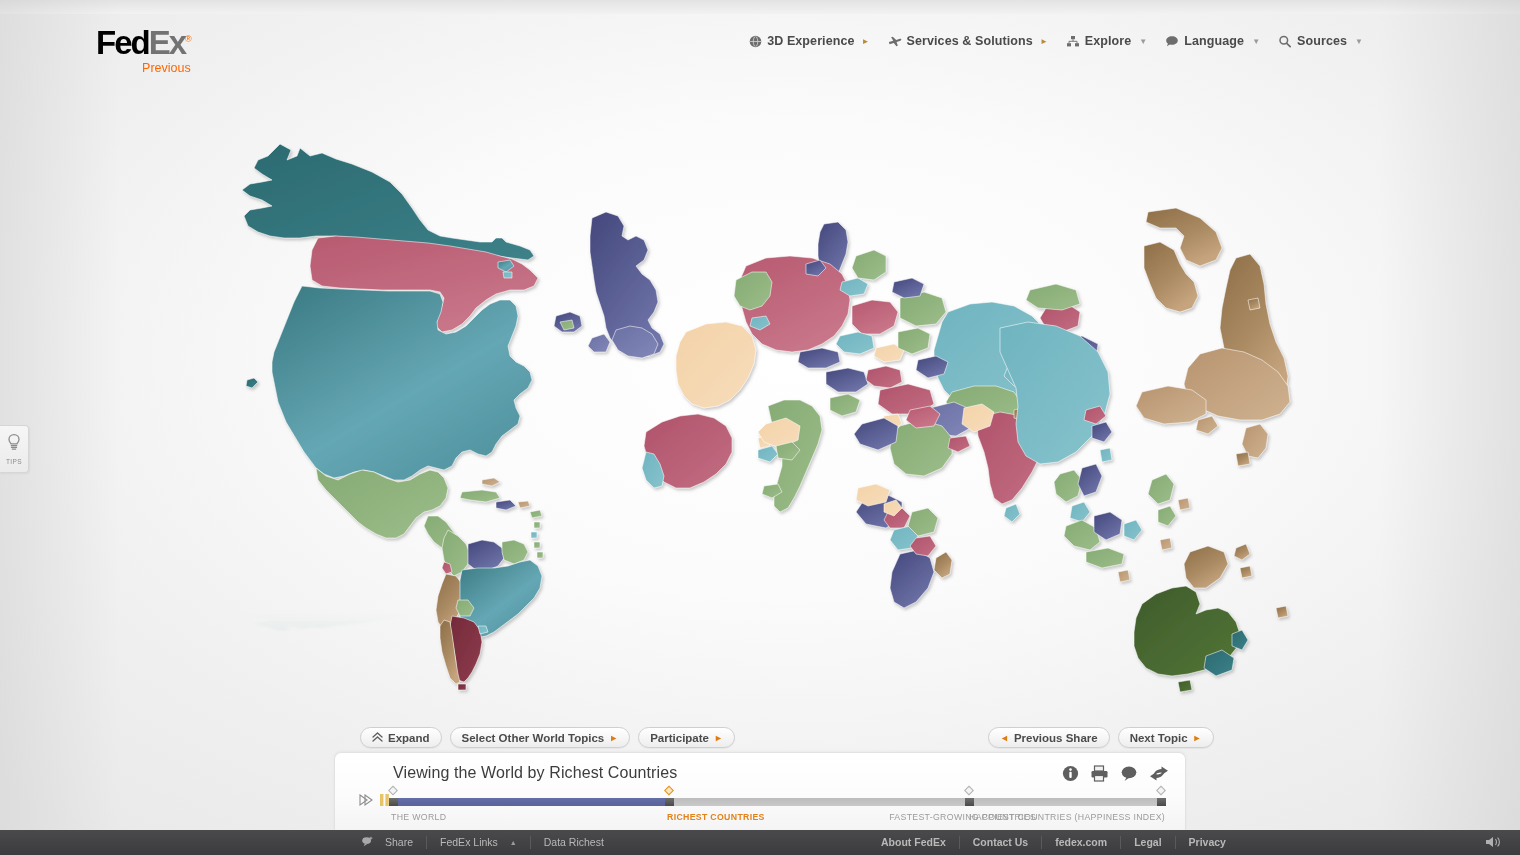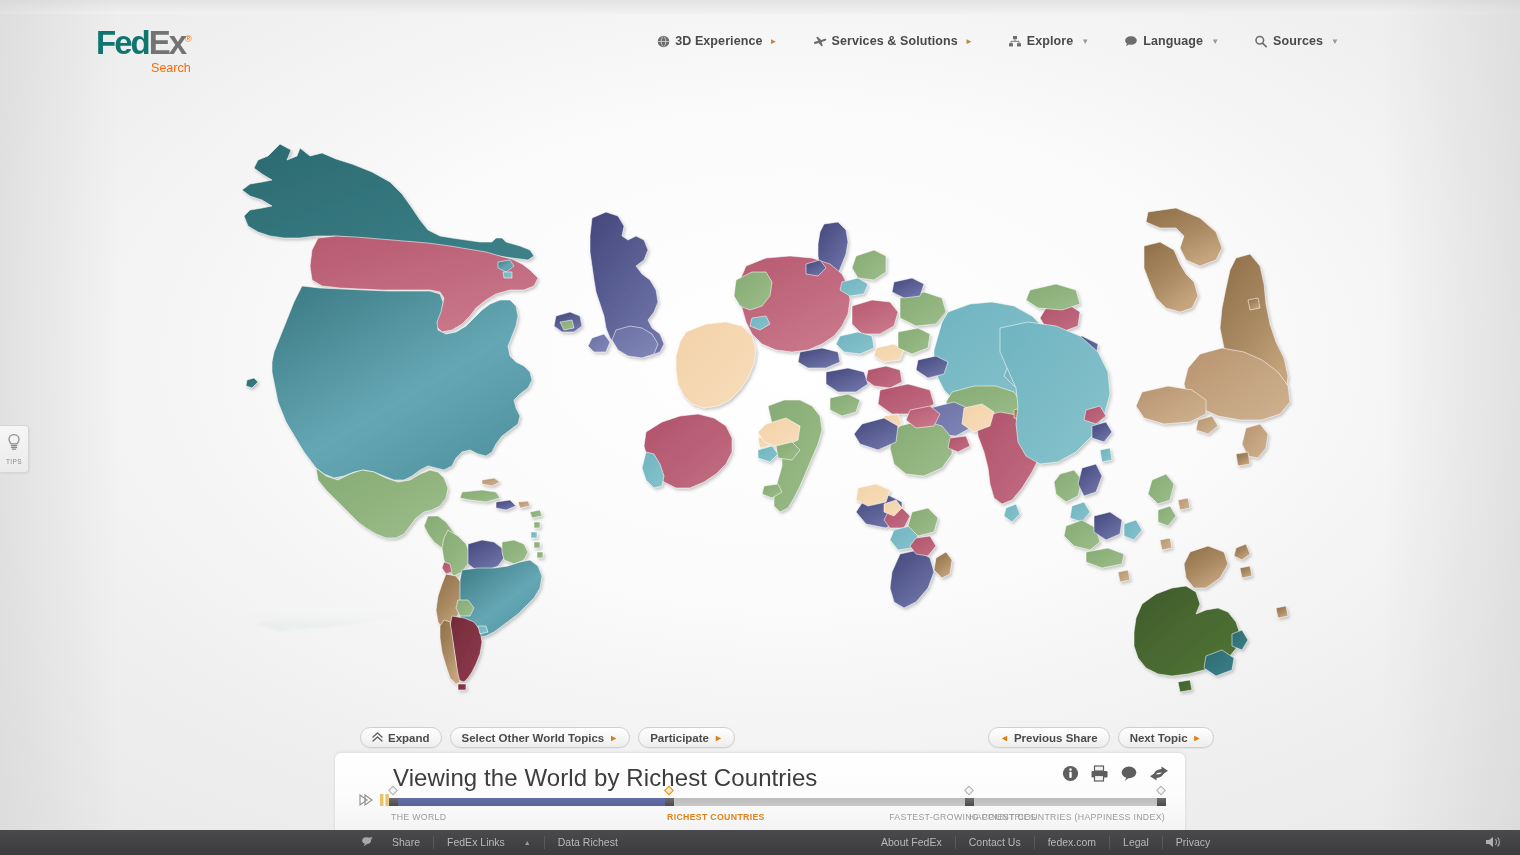--- a/index.html
+++ b/index.html
@@ -48,37 +48,37 @@
     line-height: 1;
     user-select: none;
   }
   #logo .word {
     font-family: "Liberation Sans", sans-serif;
     font-weight: bold;
     font-size: 33px;
     letter-spacing: -2.0px;
     font-style: normal;
   }
-  #logo .fed { color: #0f766e; }
+  #logo .fed { color: #000000; }
   #logo .ex  { color: #737373; }
   #logo .reg { font-size: 9px; color:#ff6600; vertical-align: super; letter-spacing:0; font-weight:normal;}
   #logo .express {
     display:block;
     text-align: right;
     color: #ff6600;
     font-size: 12.5px;
     font-weight: normal;
     letter-spacing: 0px;
     margin-top: 3px;
     margin-right: 1px;
   }
 
   #topnav {
-    position: absolute; right: 172px; top: 31px;
-    display: flex; align-items: center; gap: 17px;
+    position: absolute; right: 148px; top: 31px;
+    display: flex; align-items: center; gap: 0px;
     font-size: 12.5px; font-weight: bold; color: #4a4a4a;
     white-space: nowrap;
   }
   .nav-item {
     display: flex; align-items: center; gap: 5px;
     padding: 3px 9px;
     cursor: default;
   }
   .nav-item .lbl { letter-spacing: .1px; }
   .nav-arrow-r { color: #b98a3a; font-size: 8px; margin-left:2px;}
@@ -144,21 +144,21 @@
   #bottom-panel {
     position: absolute; left: 334px; top: 752px; width: 852px; height: 78px;
     background: linear-gradient(180deg,#ffffff 0%, #fcfcfc 55%, #f4f4f4 100%);
     border: 1px solid #e2e2e2; border-bottom: none;
     border-radius: 7px 7px 0 0;
     z-index: 40;
     box-shadow: 0 -1px 3px rgba(0,0,0,.04);
   }
   #panel-title {
     position: absolute; left: 58px; top: 11px;
-    font-size: 24px; color: #3d3d3d; font-weight: normal; letter-spacing: .1px;
+    font-size: 16px; color: #3d3d3d; font-weight: normal; letter-spacing: .1px;
   }
   #panel-icons {
     position: absolute; right: 16px; top: 12px;
     display: flex; align-items: center; gap: 11px;
   }
   #panel-icons .picon { cursor: pointer; display:flex; align-items:center; justify-content:center; }
 
   
   #play-controls {
     position: absolute; left: 24px; top: 40px;
@@ -203,25 +203,25 @@
 
   
   #footer {
     position: absolute; left: 0; bottom: 0; width: 1520px; height: 25px;
     background: linear-gradient(180deg,#4a4a4c 0%, #434345 48%, #3c3c3e 100%);
     z-index: 50;
     display: flex; align-items: center;
     font-size: 10.5px; color: #b9b9b9;
   }
   #footer-left { position:absolute; left: 348px; display: flex; align-items: center; }
-  #footer-right { position:absolute; left: 868px; display: flex; align-items: center; }
+  #footer-right { position:absolute; left: 868px; display: flex; align-items: center; font-weight: bold; }
   .f-link {
     padding: 0 13px; cursor: pointer; white-space: nowrap;
     border-right: 1px solid #5a5a5c;
-    display:flex; align-items:center; gap:19px; height: 13px; line-height: 13px;
+    display:flex; align-items:center; gap:12px; height: 13px; line-height: 13px;
   }
   .f-link:last-child { border-right: none; }
   .f-caret { font-size: 7px; color: #9c9c9c; }
   #volume-icon { position: absolute; right: 16px; top: 5px; cursor: pointer; }
 </style>
 </head>
 <body>
 
 <div id="stage">
   <div class="edge-band-top"></div>
@@ -832,21 +832,21 @@
 
     </g>
   </svg></div>
   </div>
 
 <div id="header">
   <div id="logo">
     <span class="word">
       <span class="fed">Fed</span><span class="ex">Ex</span><span class="reg">®</span>
     </span>
-    <span class="express">Search</span>
+    <span class="express">Previous</span>
   </div>
 
   <nav id="topnav">
 
     <div class="nav-item">
       <span class="nav-ico">
         <svg width="13" height="13" viewBox="0 0 13 13">
             <circle cx="6.5" cy="6.5" r="5.8" fill="#6d6d6d"></circle>
             <path d="M6.5 1 C3.5 3 3.5 10 6.5 12 M6.5 1 C9.5 3 9.5 10 6.5 12 M1 6.5 H12" stroke="#d8d8d8" stroke-width=".8" fill="none"></path>
           </svg>

